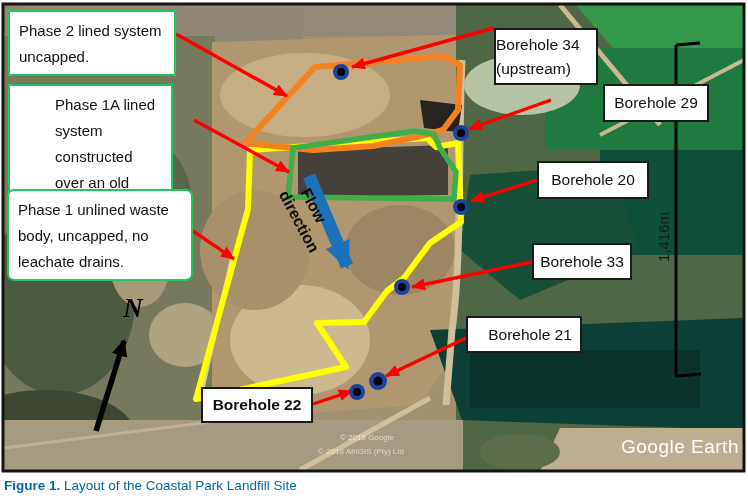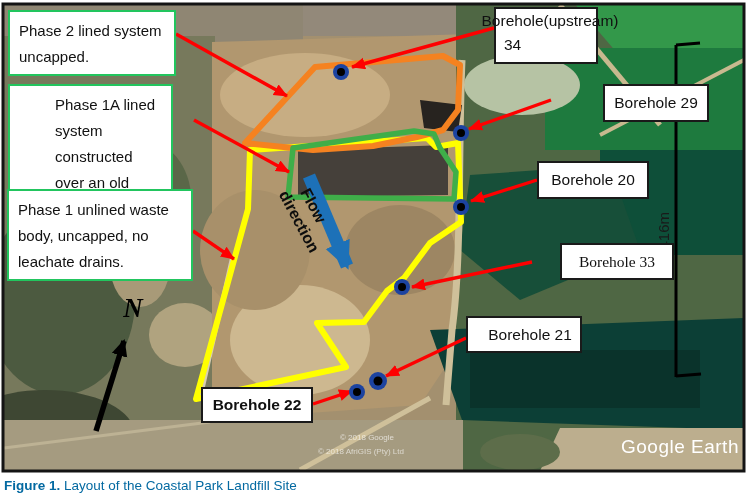--- a/index.html
+++ b/index.html
@@ -4,22 +4,22 @@
 <style>
   html,body{margin:0;padding:0;background:#fff;}
   #fig{position:relative;width:748px;height:502px;background:#fff;overflow:hidden;
        font-family:"Liberation Sans",sans-serif;}
   #mapsvg{position:absolute;left:0;top:0;}
   .lbl{position:absolute;background:#fff;border:2px solid #22c55e;color:#111;
        box-sizing:border-box;font-size:15px;line-height:26px;padding:6px 8px 4px 9px;}
   .bh{position:absolute;background:#fff;border:2px solid #1a1a1a;color:#111;
       box-sizing:border-box;font-size:15.5px;display:flex;align-items:center;
       justify-content:center;text-align:center;}
-  .bh34{justify-content:center;align-items:flex-start;
-        padding-left:8px;line-height:24px;}
+  .bh34{flex-direction:column;justify-content:center;align-items:flex-start;
+        padding-left:0;line-height:24px;margin-top:21px;}
   #caption{position:absolute;left:4px;top:478px;font-size:13.5px;color:#0369a1;}
   #caption b{font-weight:bold;}
 </style>
 </head>
 <body>
 
 <div id="fig">
 
   <svg id="mapsvg" width="748" height="502" viewBox="0 0 748 502">
     <defs>
@@ -144,32 +144,32 @@
       <text x="621" y="453" font-size="19" fill="#ffffff" letter-spacing="0.5" font-family="Liberation Sans, sans-serif">Google Earth</text>
     </g>
 
     <rect x="3" y="4" width="741" height="467" fill="none" stroke="#141414" stroke-width="3"></rect>
   </svg>
 
   <div class="lbl" style="left:8px;top:10px;width:168px;">Phase 2 lined system uncapped.</div>
 
   <div class="lbl" style="left:8px;top:84px;width:165px;padding-left:45px;">Phase 1A lined system constructed over an old waste body.</div>
 
-  <div class="lbl" style="left:7px;top:189px;width:186px;">Phase 1 unlined waste body, uncapped, no leachate drains.</div>
+  <div class="lbl" style="left:7px;top:189px;width:186px;border-radius:7px;">Phase 1 unlined waste body, uncapped, no leachate drains.</div>
 
   <div class="bh bh34" style="left:494px;top:7px;width:104px;height:57px;">
     <span>Borehole 34</span>
     <span>(upstream)</span>
   </div>
 
   <div class="bh" style="left:571px;top:84px;width:106px;height:38px;margin-left:32px;">Borehole 29</div>
 
   <div class="bh" style="left:537px;top:161px;width:112px;height:38px;">Borehole 20</div>
 
-  <div class="bh" style="left:560px;top:243px;width:114px;height:37px;font-family:Liberation Serif, serif;">Borehole 33</div>
+  <div class="bh" style="left:532px;top:243px;width:100px;height:37px;">Borehole 33</div>
 
   <div class="bh" style="left:466px;top:316px;width:116px;height:37px;padding-left:12px;">Borehole 21</div>
 
   <div class="bh" style="left:201px;top:387px;width:112px;height:36px;font-weight:bold;">Borehole 22</div>
 
   <div id="caption">
     <b>Figure 1.</b><span> Layout of the Coastal Park Landfill Site</span>
   </div>
 
 </div>

